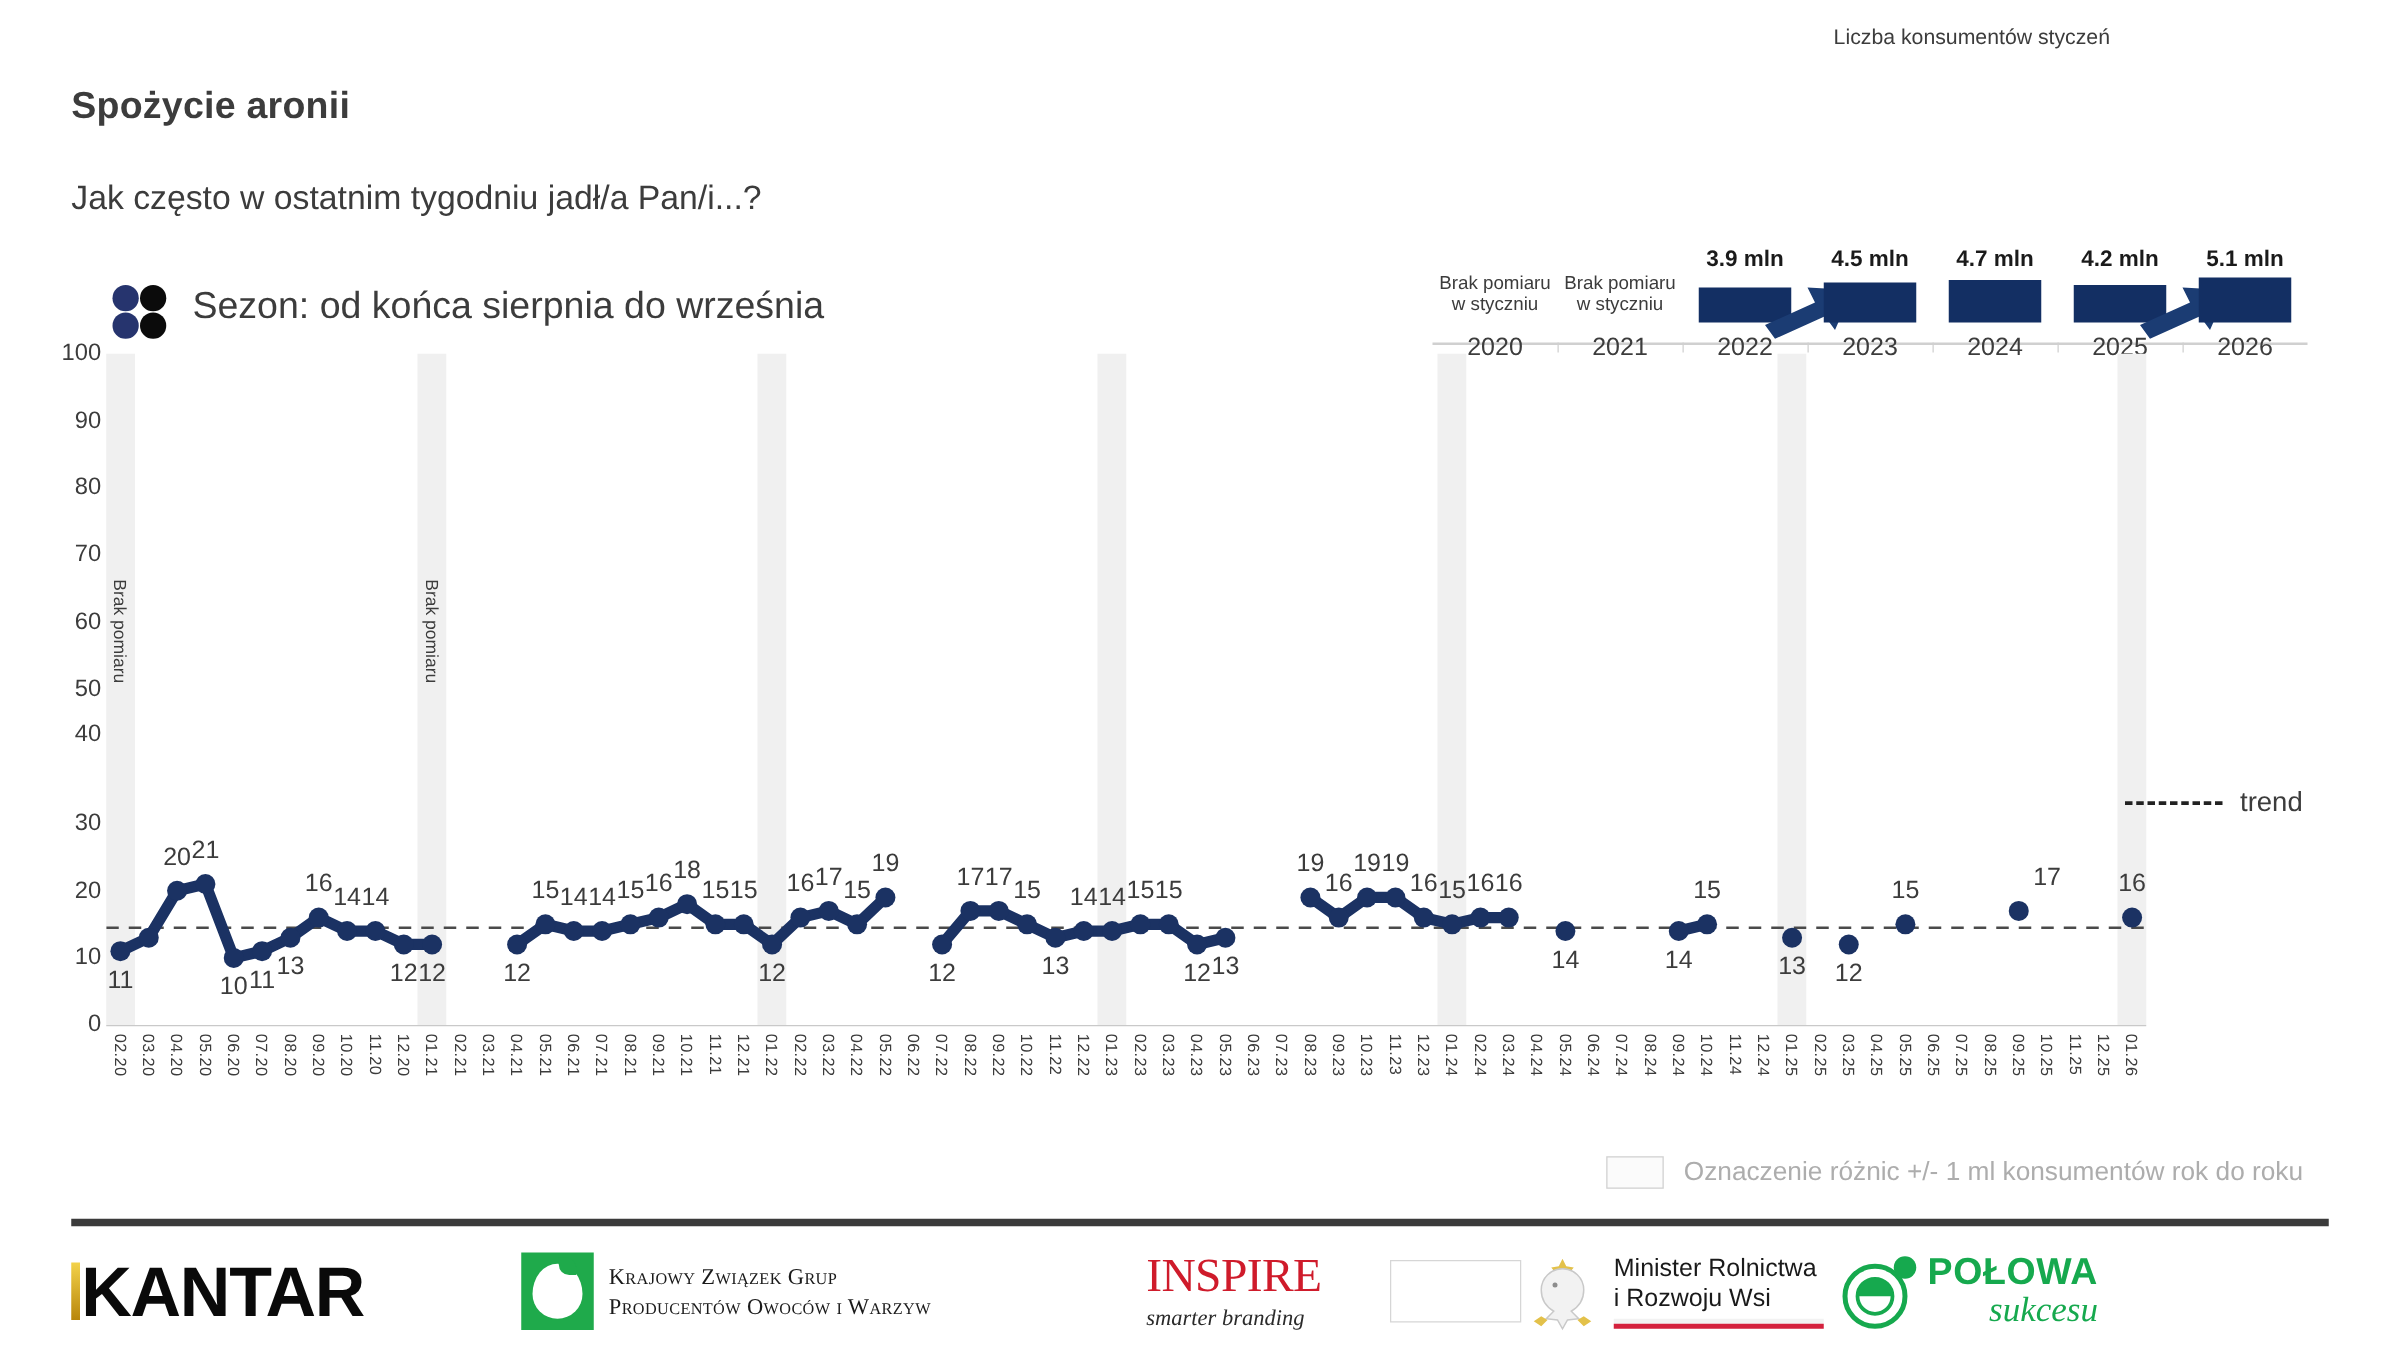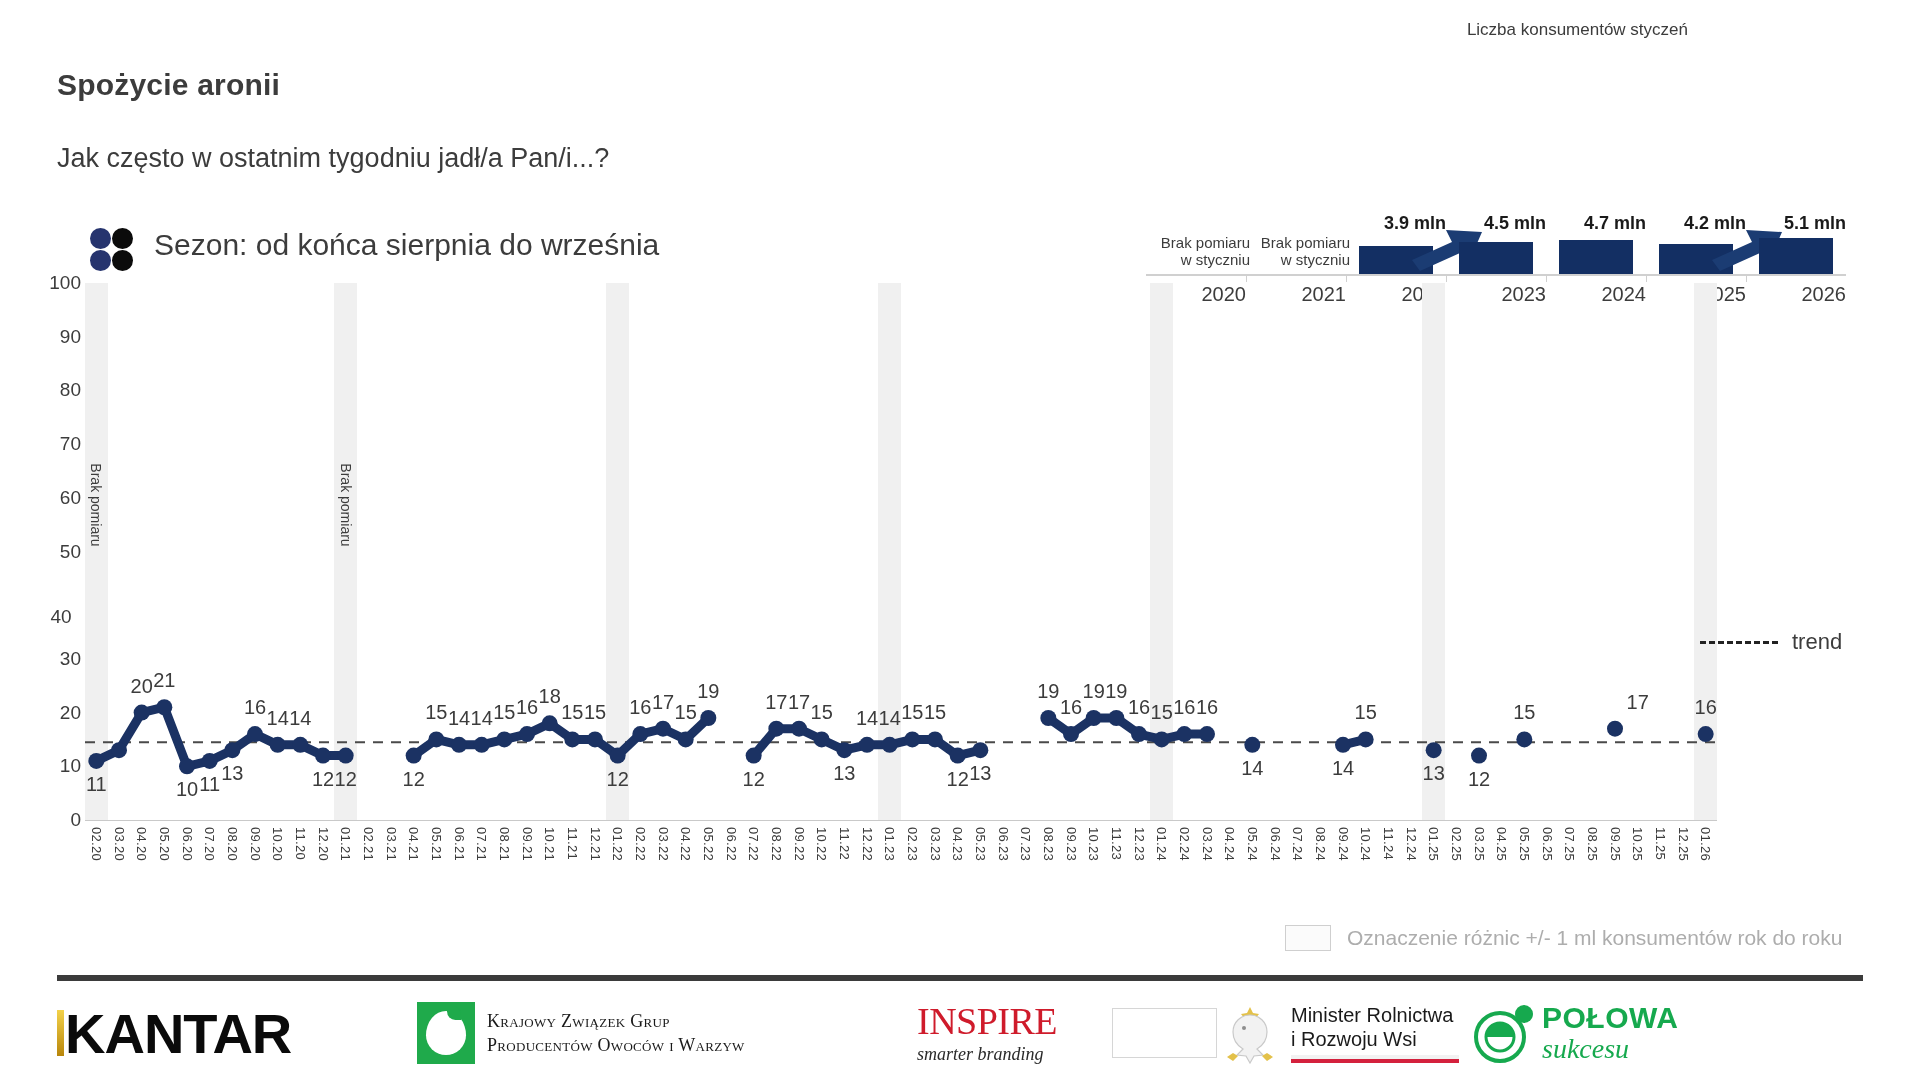--- a/index.html
+++ b/index.html
@@ -38,22 +38,22 @@
   
   #consumers-caption {
     position:absolute; right:232px; top:20px;
     font-size:17px; color:#3c3c3c;
   }
   #mini-bars {
     position:absolute; left:1146px; top:198px;
     width:700px; height:110px;
   }
   .mini-col {
-    position:absolute; bottom:0; width:100px; height:110px;
-    text-align:right;
+    position:absolute; bottom:16px; width:100px; height:110px;
+    text-align:center;
   }
   .mini-val {
     position:absolute; bottom:74px; left:0; right:0;
     font-size:18px; font-weight:bold; color:#1a1a1a;
     white-space:nowrap;
   }
   .mini-none {
     position:absolute; bottom:40px; left:-4px; right:-4px;
     font-size:15px; color:#3c3c3c; line-height:1.15;
   }
@@ -155,21 +155,21 @@
   #min-text .l { font-size:20px; color:#1a1a1a; }
   #min-bars { margin-top:4px; width:168px; }
   #min-bars div { height:4px; }
   #min-bars .w { background:#f2f2f2; }
   #min-bars .r { background:#d4213d; }
 
   #logo-polowa { left:1415px; gap:6px; }
   #pol-mark { width:64px; height:64px; position:relative; flex:none; }
   #pol-text { line-height:1; }
   #pol-a { font-size:30px; font-weight:bold; color:#16a94e; letter-spacing:.5px; }
-  #pol-b { font-family:"Liberation Serif", serif; font-style:italic; font-size:28px; color:#16a94e; margin-top:2px; }
+  #pol-b { font-family:"Liberation Serif", serif; font-style:italic; font-size:28px; color:#16a94e; margin-top:2px;text-align:right; }
 
   #logo-polska { left:1680px; flex-direction:column; align-items:flex-start; justify-content:center; }
   #pls-a { font-family:"Liberation Serif", serif; font-style:italic; font-weight:bold;
            font-size:40px; color:#e8232a; line-height:.95; }
   #pls-b { font-family:"Liberation Serif", serif; font-style:italic;
            font-size:24px; color:#e8232a; margin-left:46px; margin-top:-4px; }
 </style>
 </head>
 <body>
 
@@ -439,21 +439,21 @@
       <div class="xlab" style="left: 1530px;">09.25</div>
       <div class="xlab" style="left: 1552.67px;">10.25</div>
       <div class="xlab" style="left: 1575.33px;">11.25</div>
       <div class="xlab" style="left: 1598px;">12.25</div>
       <div class="xlab" style="left: 1620.67px;">01.26</div>
     </div>
 <div class="ylab" style="top: 537px;">0</div>
     <div class="ylab" style="top: 483.3px;">10</div>
     <div class="ylab" style="top: 429.6px;">20</div>
     <div class="ylab" style="top: 375.9px;">30</div>
-    <div class="ylab" style="top: 334px; text-align: center;">40</div>
+    <div class="ylab" style="top: 305px;">40</div>
     <div class="ylab" style="top: 268.5px;">50</div>
     <div class="ylab" style="top: 214.8px;">60</div>
     <div class="ylab" style="top: 161.1px;">70</div>
     <div class="ylab" style="top: 107.4px;">80</div>
     <div class="ylab" style="top: 53.7px;">90</div>
     <div class="ylab" style="top: 0px;">100</div>
   </div>
 
 <div id="trend-legend">
   <div id="trend-dash"></div>

